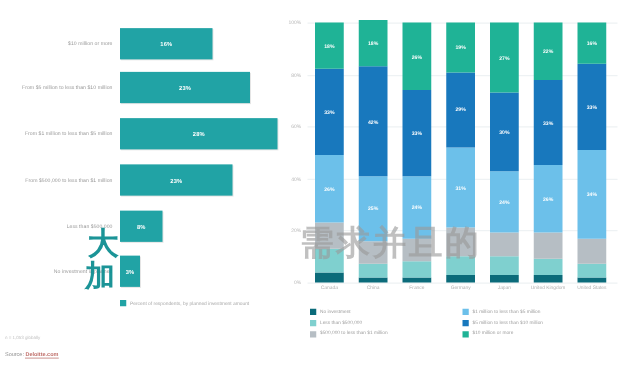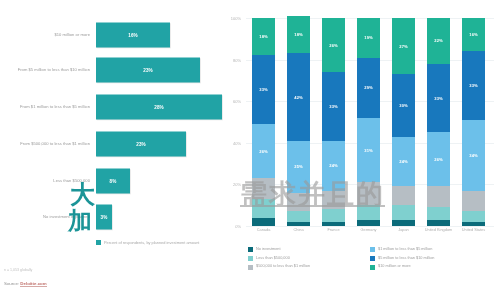--- a/index.html
+++ b/index.html
@@ -64,21 +64,21 @@
   .lg .tx{font-size:3.85px;line-height:5px;color:#9d9d9d;white-space:nowrap;}
 
   
   #overlay{position:absolute;left:0;top:0;width:500px;height:300px;pointer-events:none;}
   .ovl{
     position:absolute;
     font-family:"DejaVu Sans","Liberation Sans",sans-serif;
     font-weight:bold;color:#9a9a9a;opacity:.62;white-space:nowrap;
   }
   #ovl-a{left:70px;top:178px;font-size:25px;letter-spacing:1px;color:#0f8f92;opacity:.95;}
-  #ovl-b{left:240px;top:176px;font-size:27px;letter-spacing:2px;text-decoration:underline;}
+  #ovl-b{left:240px;top:176px;font-size:27px;letter-spacing:2px;}
   #ovl-c{left:68px;top:205px;font-size:24px;letter-spacing:1px;color:#0f8f92;opacity:.95;}
   #ovl-d{left:238px;top:203px;font-size:25px;letter-spacing:2px;}
 </style>
 </head>
 <body>
 
 <div id="stage">
 
   <div id="left-panel">
 

